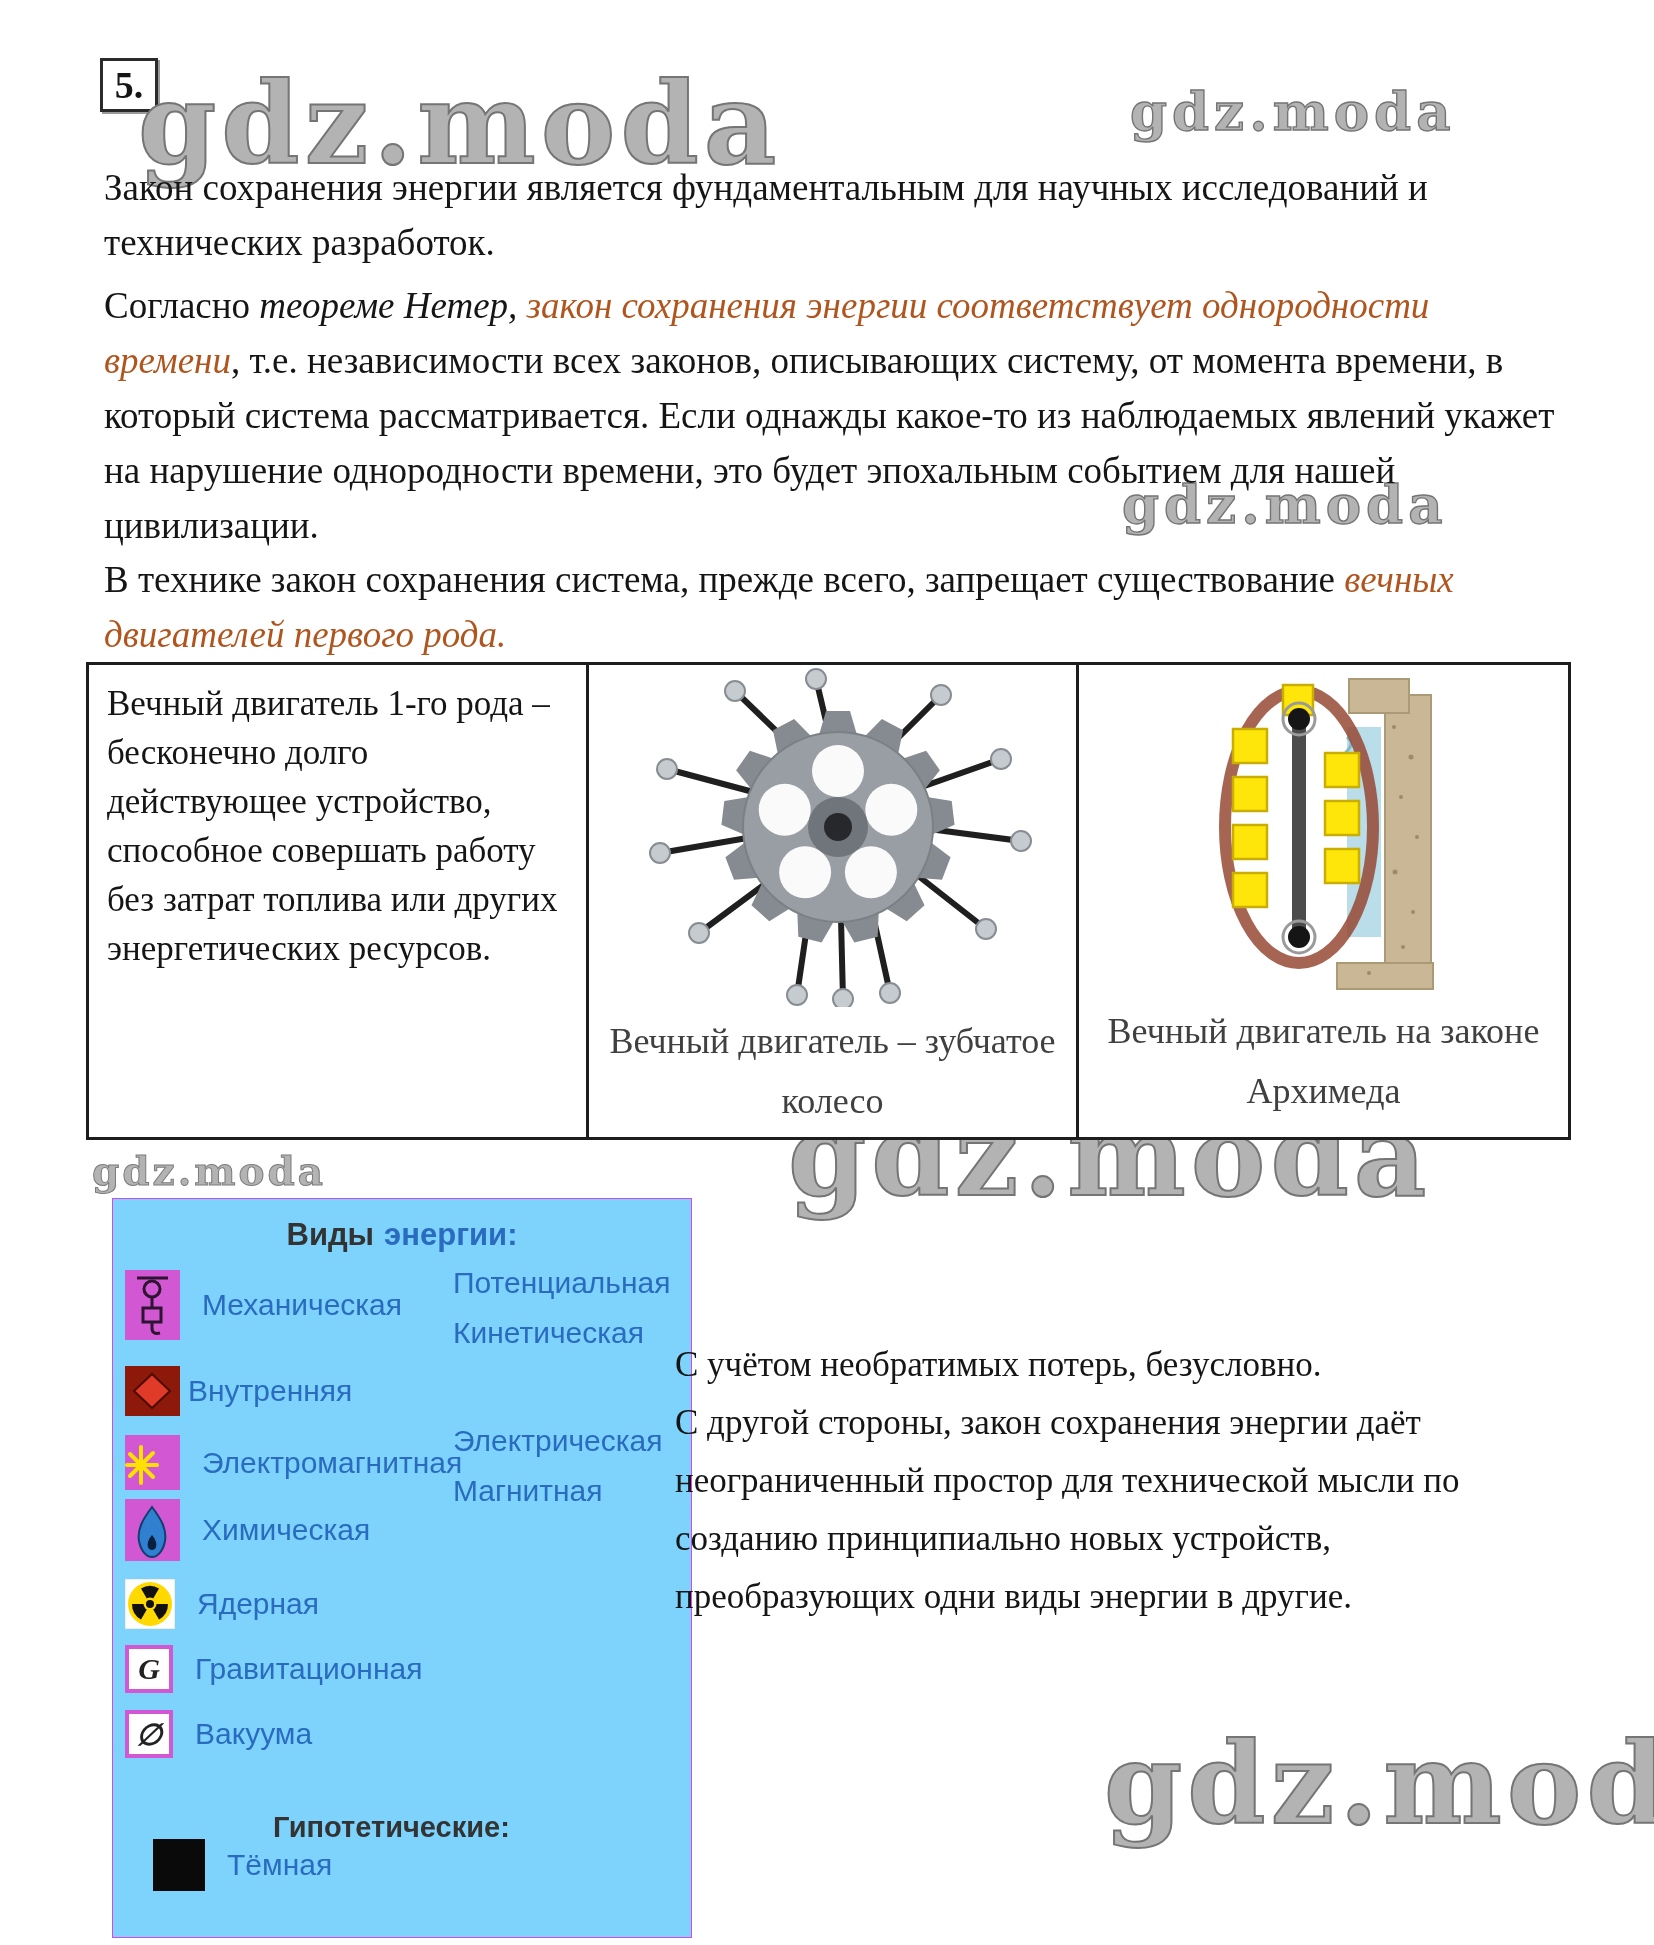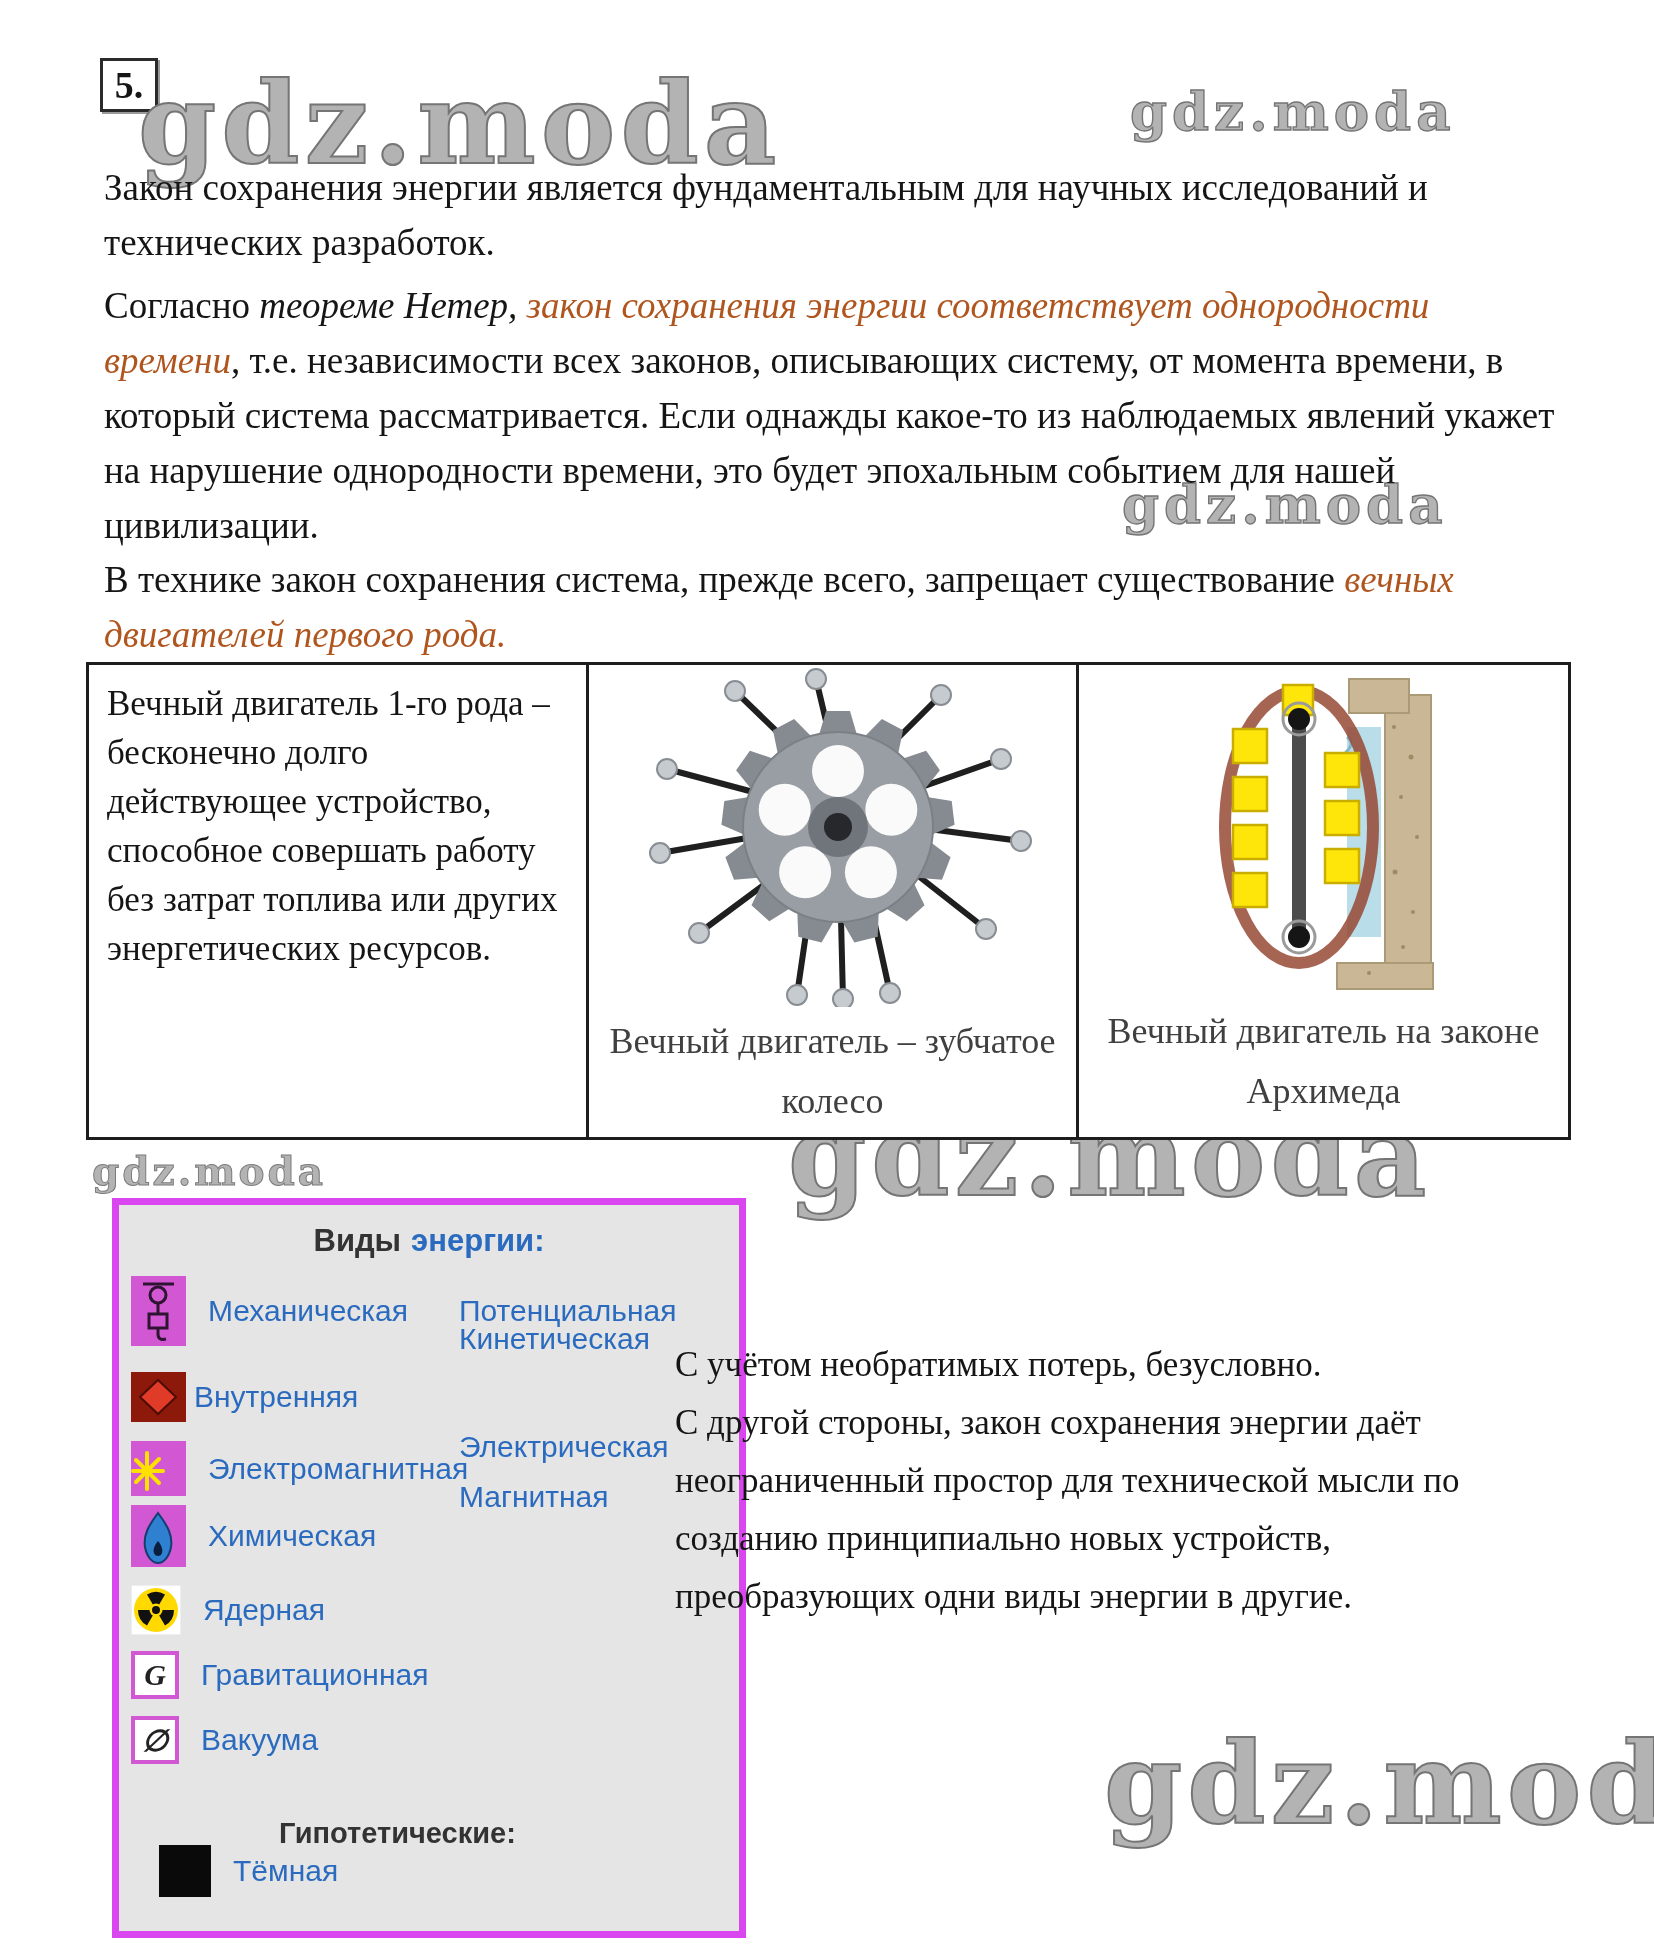--- a/index.html
+++ b/index.html
@@ -43,22 +43,22 @@
   }
   .pm-table td { border:3px solid #1d1d1d; vertical-align:top; }
   td.c1 { width:500px; padding:14px 18px; font-size:35px; line-height:49px; }
   td.c2 { width:490px; }
   td.c3 { width:492px; }
   .imgcell { text-align:center; padding:2px 4px 6px 4px; }
   .caption { font-size:36px; line-height:60px; text-align:center; color:#404040; }
 
   
   .energy {
-    position:absolute; left:112px; top:1198px; width:634px; height:740px;
-    background:#e5e5e5; border:7px solid #d946ef;
+    position:absolute; left:112px; top:1198px; width:580px; height:740px;
+    background:#7dd3fc; border:1px solid #d946ef;
     font-family:"Liberation Sans", sans-serif;
   }
   .e-title { position:absolute; top:18px; left:0; right:0; text-align:center;
     font-size:31px; font-weight:bold; color:#333; }
   .e-title .blue { color:var(--link-blue,#2a6bbf); }
   .e-row { position:absolute; left:12px; display:flex; align-items:center; gap:22px; }
   .e-icon { flex:0 0 auto; display:block; }
   .e-label { color:var(--link-blue,#2a6bbf); font-size:30px; text-decoration:none; cursor:pointer; }
   .sub { position:absolute; left:340px; color:var(--link-blue,#2a6bbf); font-size:30px; cursor:pointer; }
   .hypo { position:absolute; left:160px; font-size:29px; font-weight:bold; color:#333;margin-top:35px; }
@@ -245,21 +245,21 @@
         <g stroke="#2d1430" stroke-width="3" fill="none">
           <line x1="12" y1="8" x2="43" y2="8"></line>
           <circle cx="27" cy="19" r="8"></circle>
           <line x1="27" y1="27" x2="27" y2="38"></line>
           <rect x="18" y="38" width="18" height="14"></rect>
           <path d="M27,52 v6 q0,7 8,5"></path>
         </g>
       </svg>
       <a class="e-label">Механическая</a>
     </div>
-    <div class="sub" style="top:67px;margin-top:22px;">Потенциальная</div>
+    <div class="sub" style="top:67px;">Потенциальная</div>
     <div class="sub" style="top:117px;">Кинетическая</div>
 
     <div class="e-row" style="top:167px;gap:8px;">
       <svg class="e-icon" width="55" height="50" viewBox="0 0 55 50">
         <rect width="55" height="50" fill="#8d190b"></rect>
         <polygon points="27,8 45,25 27,42 9,25" fill="#e03a28" stroke="#4d0b02" stroke-width="2"></polygon>
       </svg>
       <a class="e-label">Внутренняя</a>
     </div>
 

